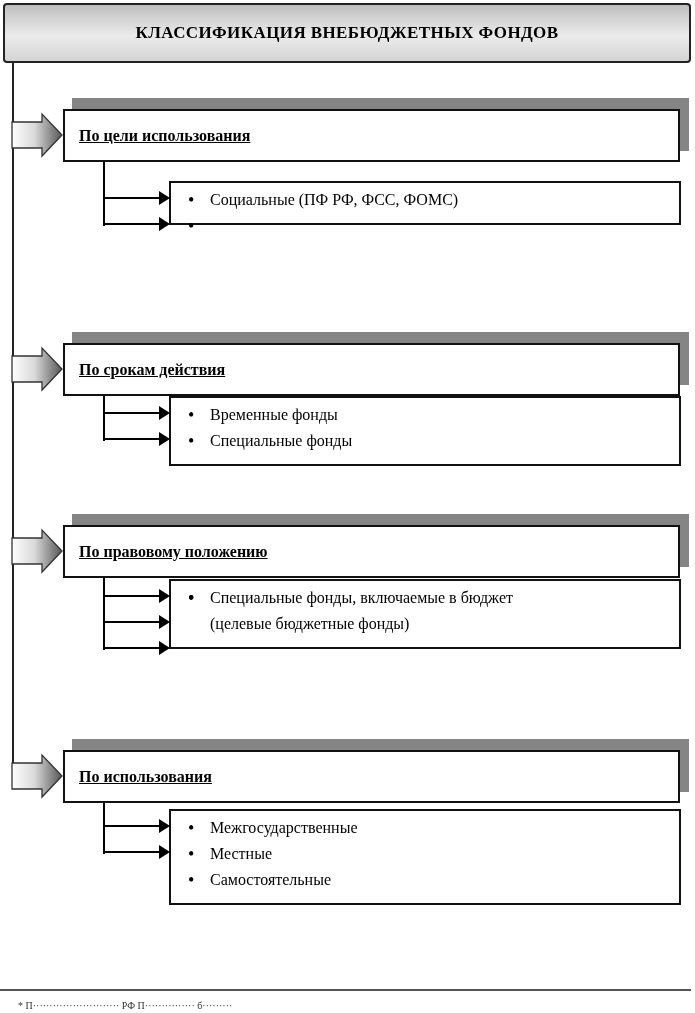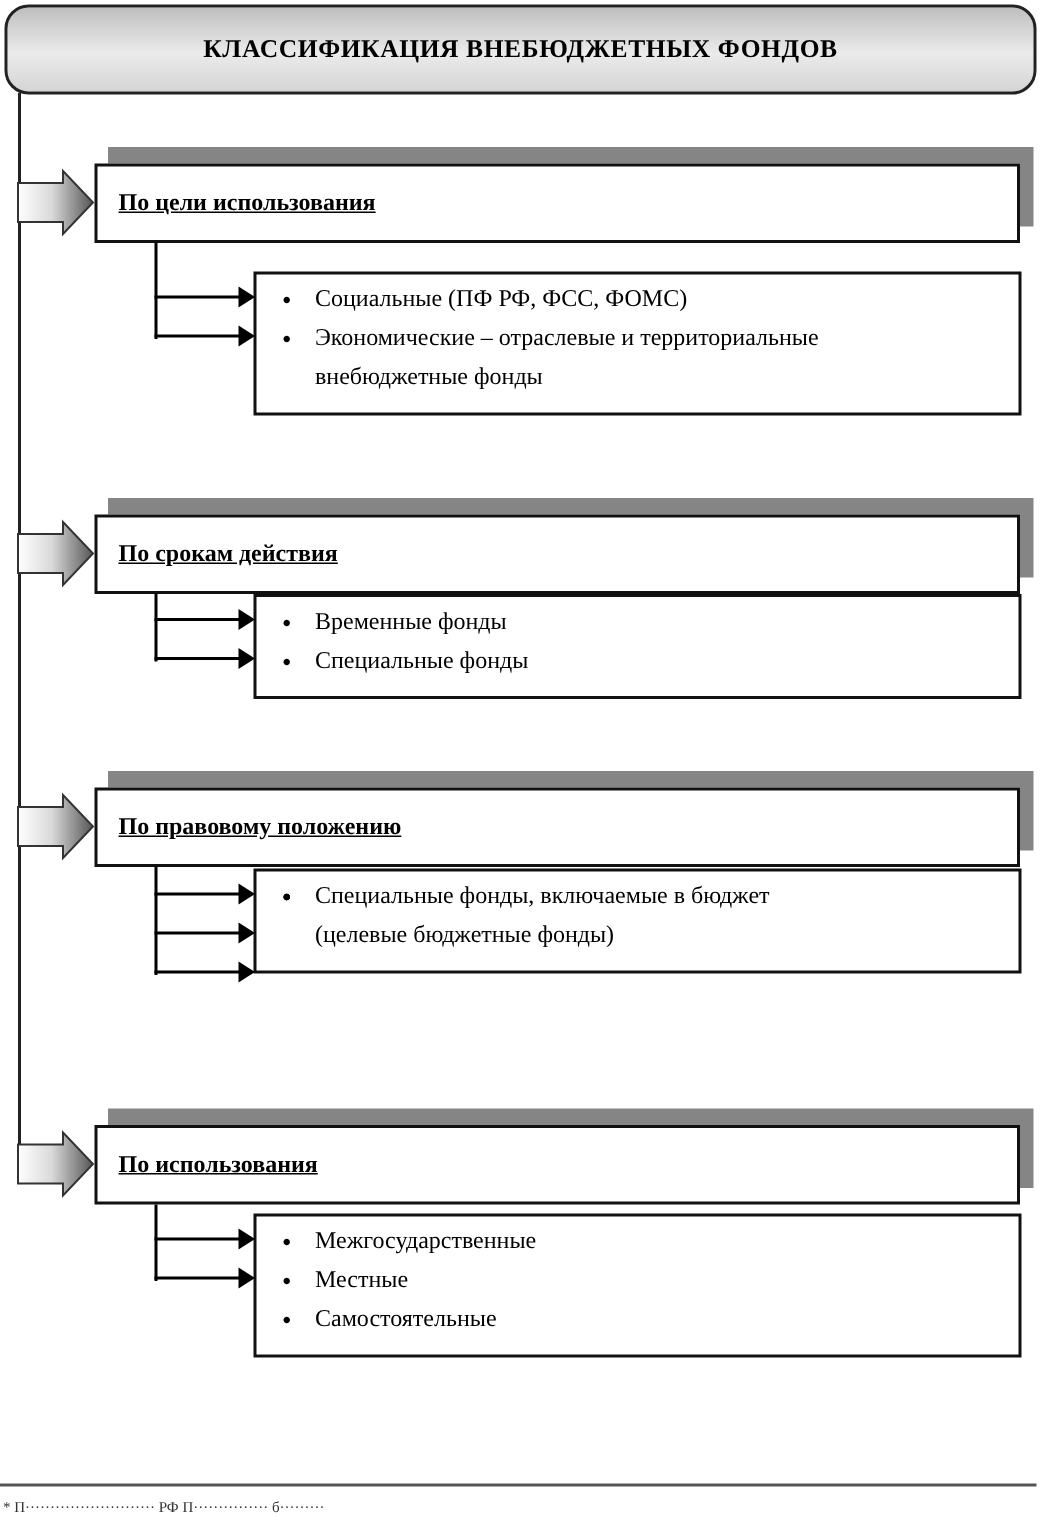--- a/index.html
+++ b/index.html
@@ -3,21 +3,21 @@
 <meta charset="utf-8">
 <style>
   html,body{margin:0;padding:0;background:#fff;}
   .page{
     position:relative;width:695px;height:1013px;overflow:hidden;background:#fff;
     font-family:"Liberation Serif","DejaVu Serif",serif;color:#000;
   }
   
   .title-box{
     position:absolute;left:3px;top:3px;width:688px;height:60px;box-sizing:border-box;
-    border:2px solid #222;border-radius:16px;
+    border:2px solid #222;border-radius:4px;
     background:linear-gradient(180deg,#bfbfbf 0%,#ebebeb 55%,#d4d4d4 100%);
     display:flex;align-items:center;justify-content:center;
   }
   .title-box span{font-weight:bold;font-size:17px;letter-spacing:.4px;}
   
   .trunk{position:absolute;left:12px;top:62px;width:2px;height:714px;background:#222;}
   
   .section{position:absolute;left:0;width:695px;height:0;}
   .hdr-shadow{position:absolute;left:72px;top:0;width:617px;height:53px;background:#858585;}
   .hdr-box{
@@ -42,21 +42,21 @@
     border-top:7px solid transparent;border-bottom:7px solid transparent;border-left:11px solid #000;
   }
   
   #sec0{top:98px;}  #sec0 .bullet-box{top:83px;}
   #sec1{top:332px;} #sec1 .bullet-box{top:64px;}
   #sec2{top:514px;} #sec2 .bullet-box{top:65px;}
   #sec3{top:739px;} #sec3 .bullet-box{top:70px;}
   
   .footnote-rule{position:absolute;left:0;top:989px;width:691px;height:2px;background:#555;}
   .footnote{
-    position:absolute;left:2px;top:1000px;font-size:10px;color:#333;
+    position:absolute;left:18px;top:1000px;font-size:10px;color:#333;
     white-space:nowrap;filter:blur(.4px);
   }
 </style>
 </head>
 <body>
 
 <svg width="0" height="0" style="position:absolute" aria-hidden="true">
   <defs>
     <linearGradient id="arrowGrad" x1="0" y1="0" x2="1" y2="0">
       <stop offset="0" stop-color="#ffffff"></stop>
@@ -79,22 +79,21 @@
       <polygon points="1,10 31,10 31,2 51,23 31,44 31,36 1,36" fill="url(#arrowGrad)" stroke="#333" stroke-width="1.3"></polygon>
     </svg>
     <div class="hdr-shadow"></div>
     <div class="hdr-box">
       <span>По цели использования</span>
     </div>
     <div class="v-line" style="height: 64px;"></div>
     <div class="bullet-box">
       <ul class="bullets">
           <li><span class="b-dot">•</span><span class="b-text">Социальные (ПФ РФ, ФСС, ФОМС)</span></li>
-          <li><span class="b-dot">•</span><span class="b-text">Экономические – отраслевые и территориальные
-внебюджетные фонды</span></li>
+          <li><span class="b-dot">•</span></li>
         </ul>
     </div>
   <div class="h-arrow" style="top: 93px; left: 103px; width: 66px;">
         <i class="h-line"></i>
         <i class="h-head"></i>
       </div>
       <div class="h-arrow" style="top: 119px; left: 103px; width: 66px;">
         <i class="h-line"></i>
         <i class="h-head"></i>
       </div>

